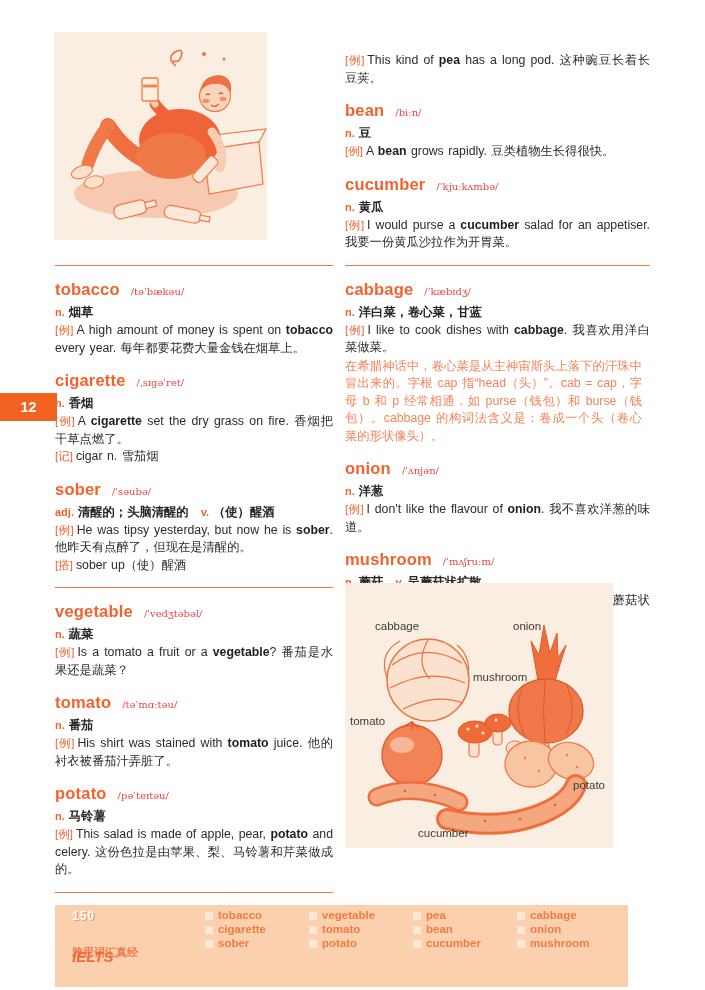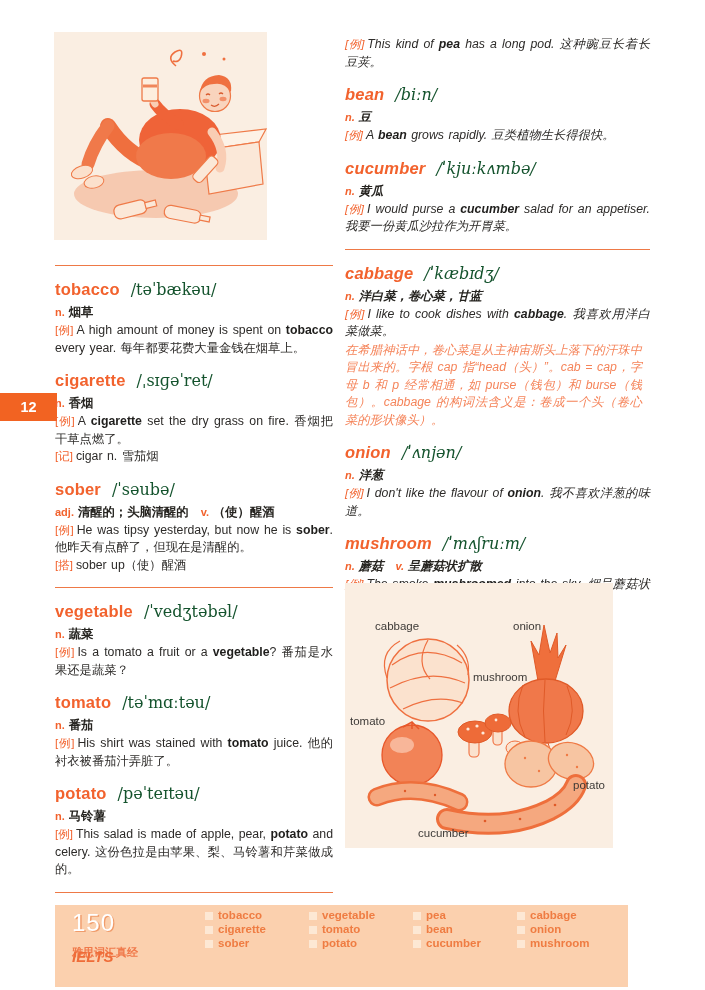--- a/index.html
+++ b/index.html
@@ -11,39 +11,39 @@
             color:#fff;font-weight:bold;font-size:14.5px;display:flex;align-items:center;justify-content:center;}
 
   
   .illu-box{position:absolute;background:#faeee2;}
   .illu-man{left:54px;top:32px;width:213px;height:208px;}
   .illu-veg{left:345px;top:583px;width:268px;height:265px;}
 
   
   .col{position:absolute;font-size:12.3px;line-height:17.5px;}
   .col-left{left:55px;top:256px;width:278px;}
-  .col-right{left:345px;top:36px;width:305px;font-style:italic;}
+  .col-right{left:345px;top:52px;width:305px;}
 
   .divider{border:none;border-top:1.5px solid #ee7946;margin:9px 0 13px 0;}
 
   .entry{margin-bottom:13px;}
   .hw-row{margin-bottom:2px;line-height:21px;white-space:nowrap;}
   .hw{color:#f2622d;font-weight:bold;font-size:16.5px;letter-spacing:.2px;}
-  .ph{color:#14532d;font-family:"DejaVu Serif",serif;font-size:16px;margin-left:11px;}
+  .ph{color:#ef4444;font-family:"DejaVu Serif",serif;font-size:10px;margin-left:11px;}
   .pos-line{line-height:17px;margin-bottom:1px;}
   .tag{color:#f2622d;font-weight:bold;font-size:11px;margin-right:4px;}
   .meaning{font-weight:bold;color:#262420;margin-right:12px;font-size:12.3px;}
   .ex{margin:0;text-align:justify;color:#2d2b29;word-spacing:1px;}
   .ex .lbl{color:#f2622d;margin-right:3px;font-size:11.5px;}
   .ex b{font-weight:bold;color:#1f1e1c;}
   .etym{margin:1px 8px 0 0;text-align:justify;color:#f5845a;}
 
   
   .footer{position:absolute;left:55px;top:905px;width:573px;height:82px;background:#fbd0ae;}
-  .pagenum{position:absolute;left:17px;top:4px;font-size:24px;font-weight:normal;color:#ffffff;
+  .pagenum{position:absolute;left:17px;top:4px;font-size:12px;font-weight:bold;color:#ffffff;
            letter-spacing:1px;text-shadow:1.4px 1.4px 0 #f09c6b;}
   .series{position:absolute;left:17px;top:40px;font-size:11px;font-weight:bold;color:#f0794a;}
   .brand{position:absolute;left:17px;top:43px;font-size:15px;font-weight:bold;font-style:italic;color:#ef6c38;}
   .chk-col{position:absolute;top:5px;}
   .chk-col.c0{left:150px;} .chk-col.c1{left:254px;} .chk-col.c2{left:358px;} .chk-col.c3{left:462px;}
   .chk-item{display:flex;align-items:center;margin-bottom:3px;height:11px;}
   .chk-box{width:8px;height:8px;background:#fde8d4;margin-right:5px;flex:none;}
   .chk-word{font-size:11.5px;font-weight:bold;color:#ef7c42;line-height:11px;}
 
   svg text{font-family:"Liberation Sans","DejaVu Sans",sans-serif;}

